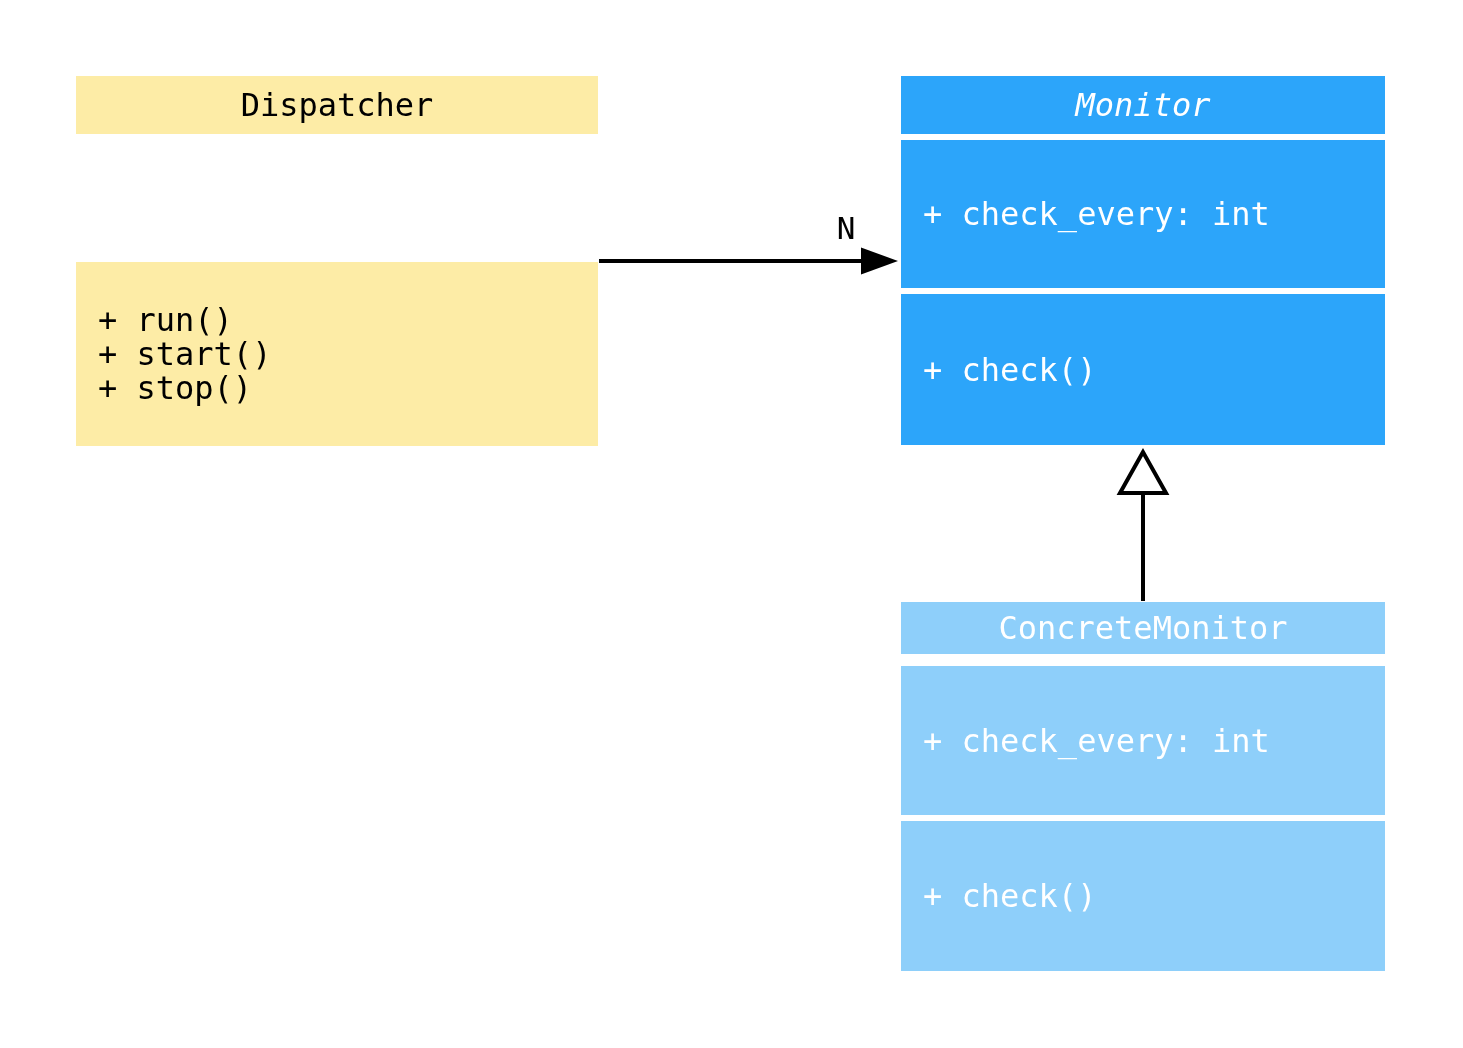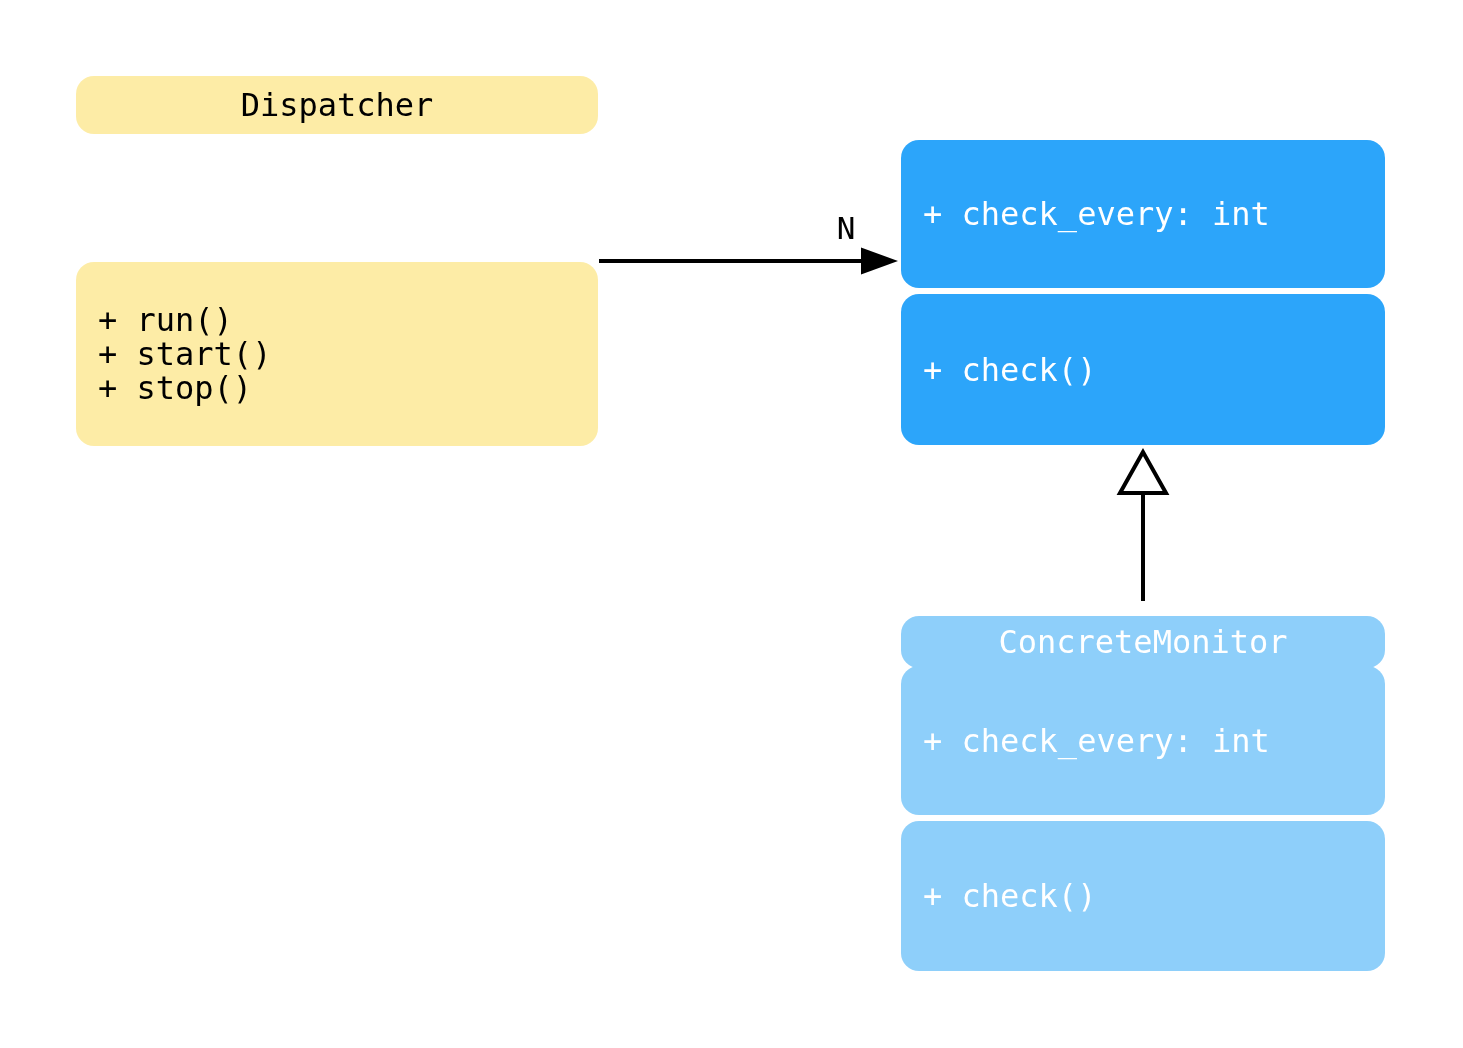--- a/index.html
+++ b/index.html
@@ -16,21 +16,20 @@
     overflow: hidden;
   }
   .uml-class {
     position: absolute;
   }
   .compartment {
     position: absolute;
     left: 0;
     right: 0;
     box-sizing: border-box;
-    border-radius: 18px;
   }
   .compartment.title {
     display: flex;
     align-items: center;
     justify-content: center;
     font-size: 32px;
   }
   .compartment.attrs, .compartment.methods {
     display: flex;
     flex-direction: column;
@@ -53,21 +52,21 @@
   
   .box-monitor { left: 901px; top: 76px; width: 484px; height: 369px; color: #FFFFFF; }
   .box-monitor .compartment { background: #2CA5FA; }
   .box-monitor .title   { top: 0;     height: 58px; font-style: italic; }
   .box-monitor .attrs   { top: 64px;  height: 148px; }
   .box-monitor .methods { top: 218px; height: 151px; }
 
   
   .box-concrete { left: 901px; top: 602px; width: 484px; height: 369px; color: #FFFFFF; }
   .box-concrete .compartment { background: #8ECFFA; }
-  .box-concrete .title   { top: 14px;     height: 52px; }
+  .box-concrete .title   { top: 0;     height: 52px; }
   .box-concrete .attrs   { top: 64px;  height: 149px; }
   .box-concrete .methods { top: 219px; height: 150px; }
 
   .connectors {
     position: absolute;
     left: 0;
     top: 0;
     pointer-events: none;
   }
   .edge-label {
@@ -88,20 +87,21 @@
   <div class="uml-class box-dispatcher">
     <div class="compartment title">Dispatcher</div>
     <div class="compartment methods">
       <div class="member-line">+ run()</div>
       <div class="member-line">+ start()</div>
       <div class="member-line">+ stop()</div>
     </div>
   </div>
 
   <div class="uml-class box-monitor">
+    <div class="compartment title">Monitor</div>
     <div class="compartment attrs">
       <div class="member-line">+ check_every: int</div>
     </div>
     <div class="compartment methods">
       <div class="member-line">+ check()</div>
     </div>
   </div>
 
   <div class="uml-class box-concrete">
     <div class="compartment title">ConcreteMonitor</div>

